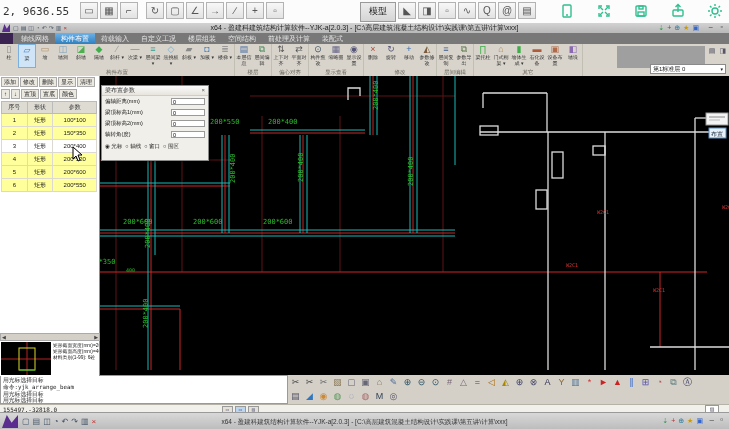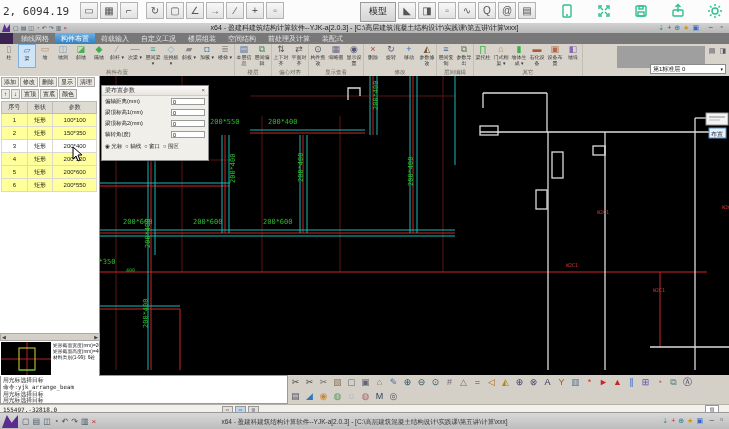--- a/index.html
+++ b/index.html
@@ -99,21 +99,21 @@
   #bb-right{position:absolute;right:26px;top:4px;display:flex;gap:3px;}
   #winbtns-bottom{position:absolute;right:4px;top:2px;font-size:8px;color:#333;letter-spacing:2px;}
   text{font-family:"DejaVu Sans Mono",monospace;}
 </style>
 </head>
 <body>
 
 <div id="screen">
 
   <div id="overlaybar">
-    <span id="coords">2, 6094.19</span>
+    <span id="coords">2, 9636.55</span>
     <div class="ovgroup" id="ovg1">
         <div class="ovbtn">▭</div>
         <div class="ovbtn">▦</div>
         <div class="ovbtn">⌐</div>
       </div>
     <div class="ovgroup" id="ovg2">
         <div class="ovbtn">↻</div>
         <div class="ovbtn">▢</div>
         <div class="ovbtn">∠</div>
         <div class="ovbtn">→</div>

